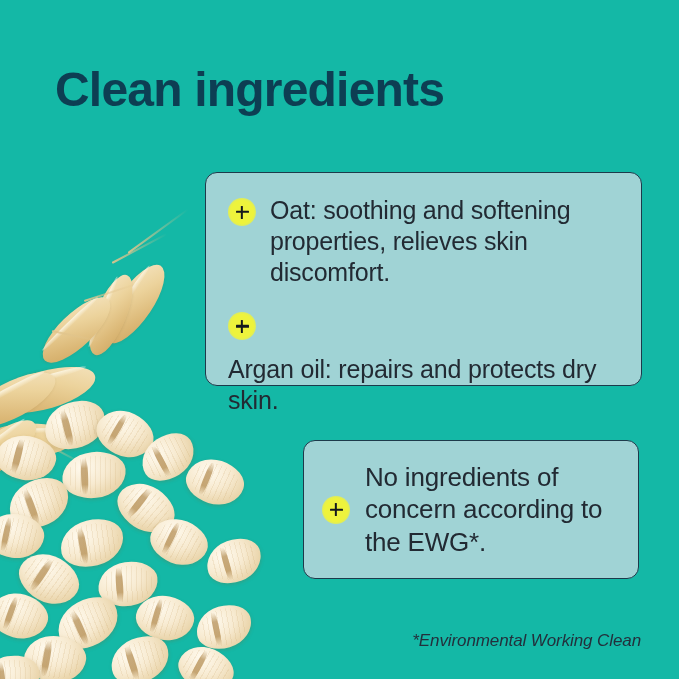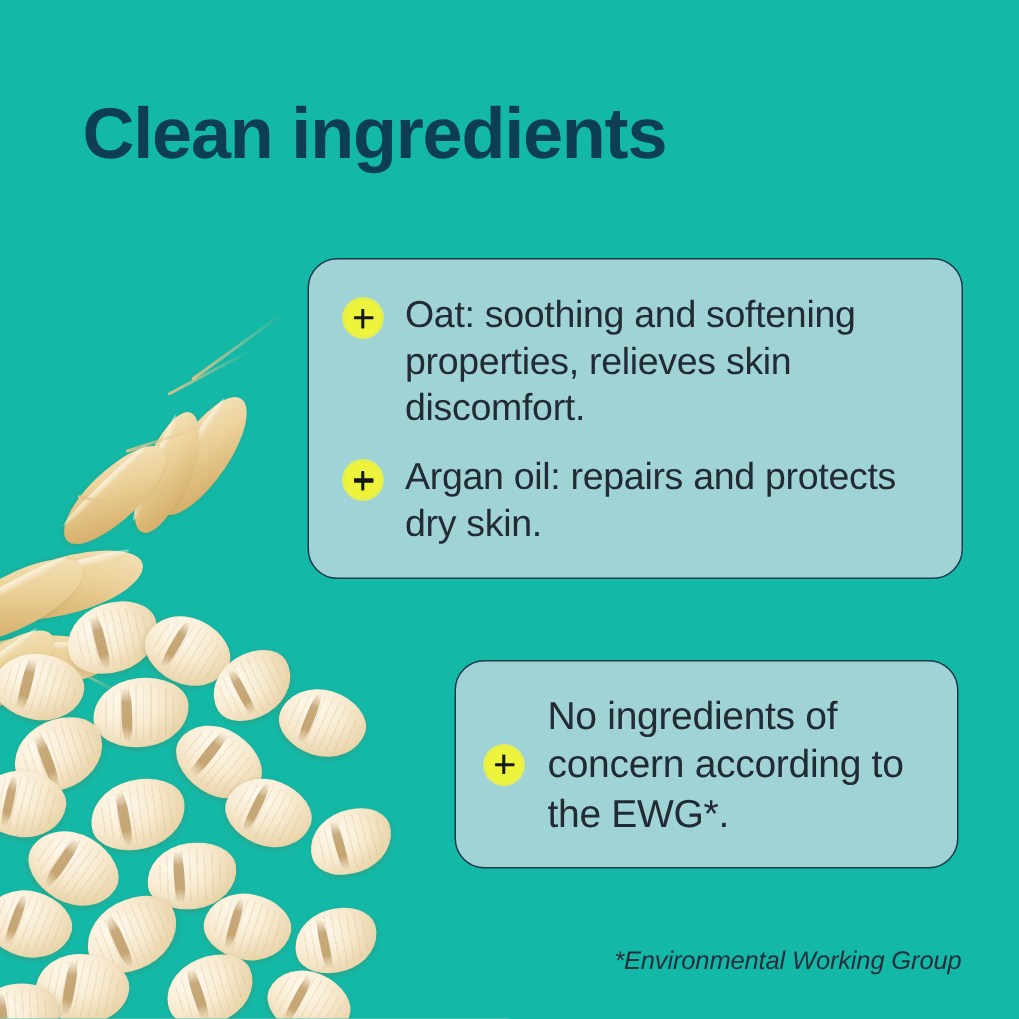--- a/index.html
+++ b/index.html
@@ -95,21 +95,21 @@
     color: #0d3e53;
     line-height: 1.08;
     white-space: nowrap;
   }
 
   
   .card {
     position: absolute;
     box-sizing: border-box;
     border: 1.3px solid #1d3a4b;
-    border-radius: 20px;
+    border-radius: 12px;
     background: rgba(215, 222, 231, .72);
   }
   .card-one {
     left: 205px;
     top: 172px;
     width: 437px;
     height: 214px;
     padding: 22px 18px 20px 22px;
   }
   .card-two {
@@ -121,21 +121,22 @@
     align-items: center;
     padding: 0 14px 0 18px;
   }
 
   .bullet-row {
     display: flex;
     align-items: flex-start;
     gap: 14px;
   }
   .bullet-row + .bullet-row {
-    margin-top: 16px;
+    margin-top: 22px;
+    flex-direction: column;
   }
   .card-two .bullet-row {
     align-items: center;
     gap: 15px;
   }
 
   .badge {
     flex: 0 0 auto;
     position: relative;
     width: 28px;
@@ -250,15 +251,15 @@
     </div>
   </div>
 
   <div class="card card-two">
     <div class="bullet-row">
       <span class="badge"></span>
       <span class="bullet-text">No ingredients of concern according to the EWG*.</span>
     </div>
   </div>
 
-  <div class="footnote">*Environmental Working Group</div>
+  <div class="footnote">*Environmental Working Clean</div>
 
 </div>
 
 </body></html>

